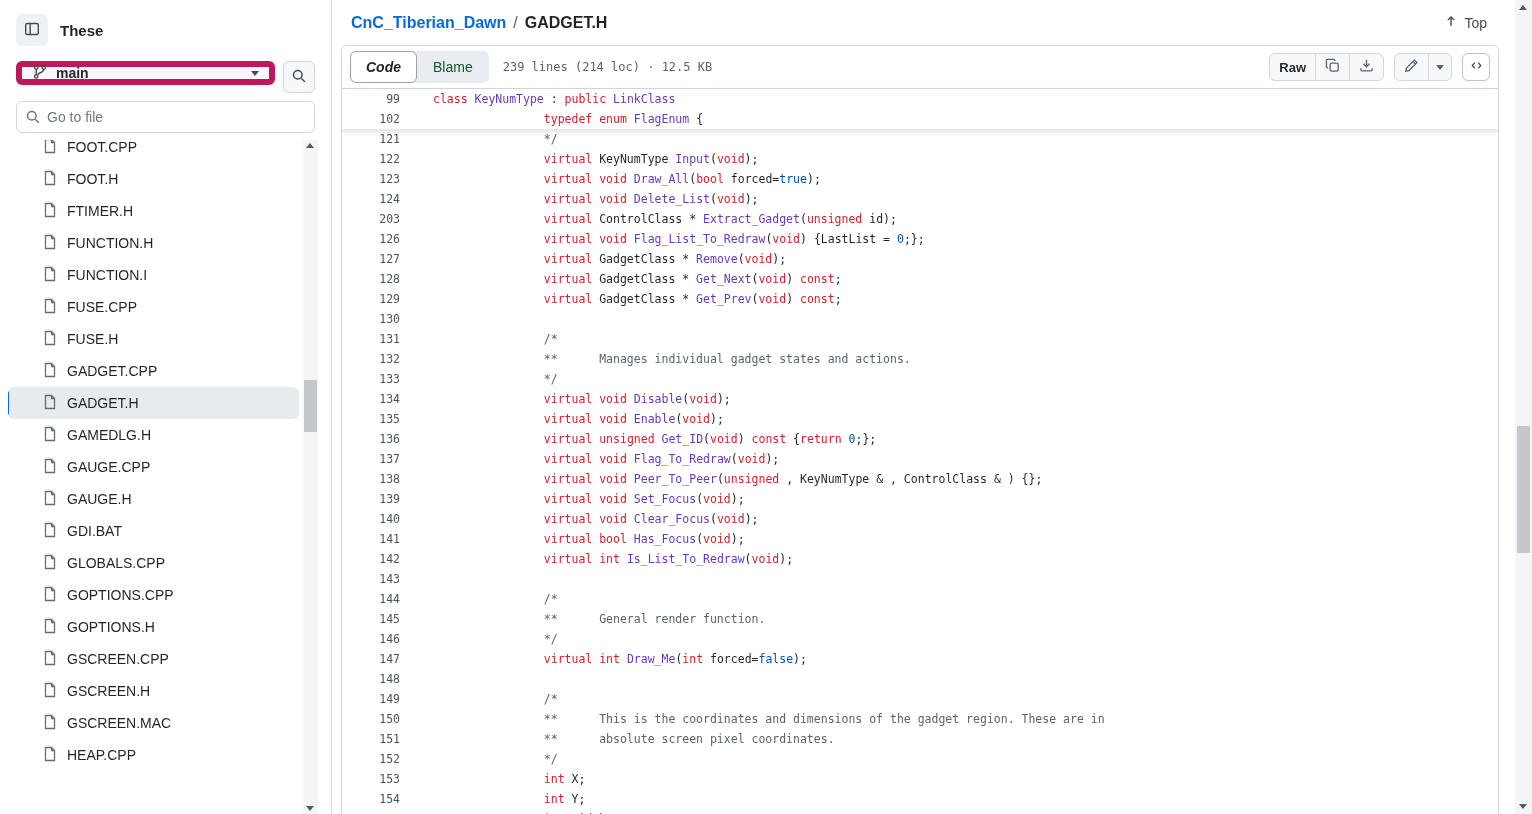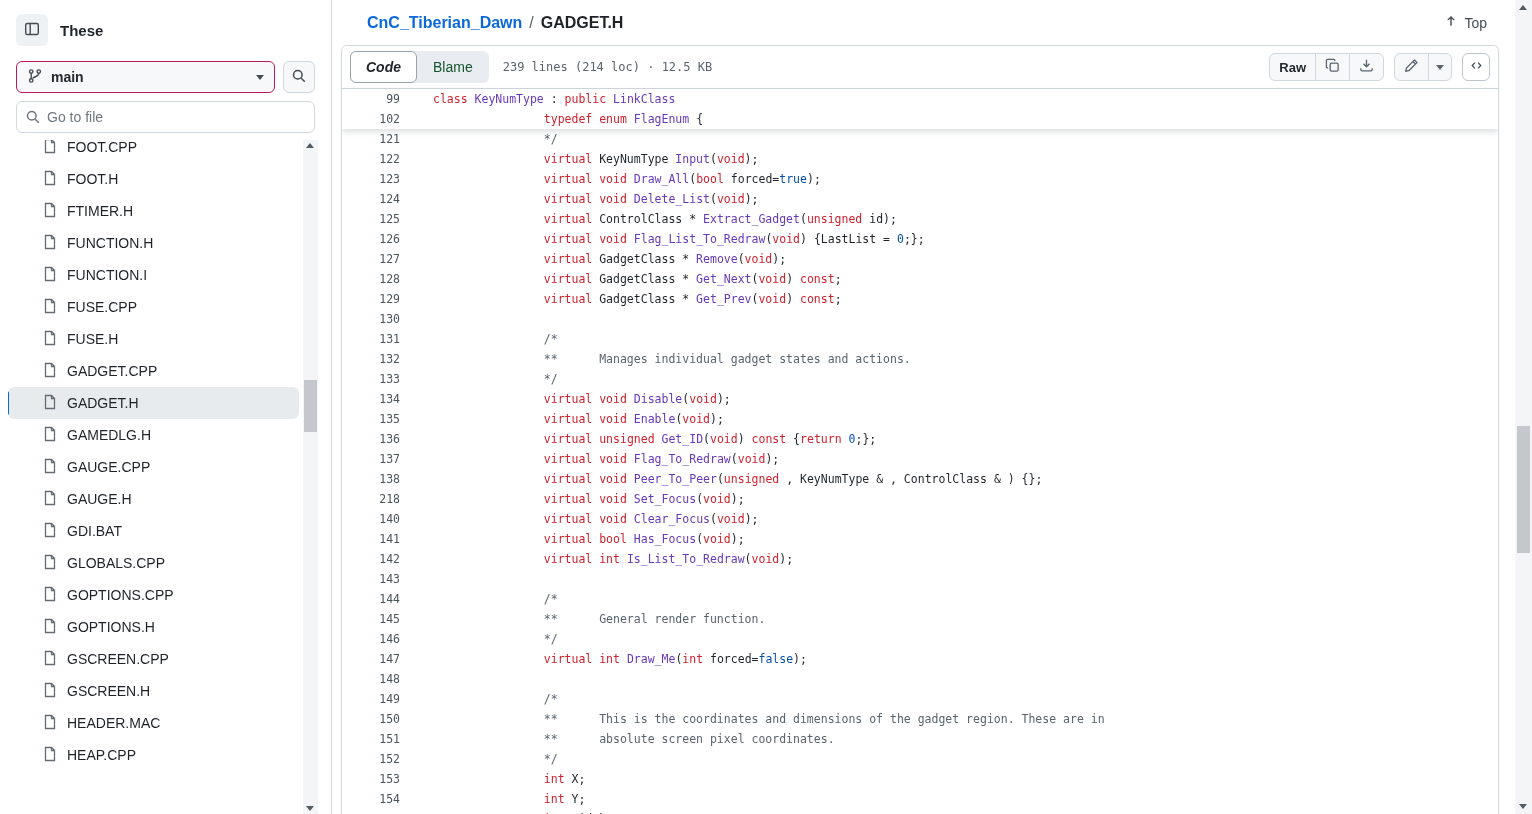--- a/index.html
+++ b/index.html
@@ -6,21 +6,21 @@
   html,body { width:1532px; height:814px; overflow:hidden; }
   body { background:#fff; font-family:"Liberation Sans", sans-serif; color:#1f2328; position:relative; }
 
   
   .sidebar { position:absolute; left:0; top:0; width:332px; height:814px; background:#fff; border-right:1px solid #d0d7de; }
   .sidebar-header { padding:14px 16px 0 16px; }
   .sh-row1 { display:flex; align-items:center; gap:12px; margin-bottom:15px; }
   .collapse-btn { width:32px; height:32px; border:none; background:#eff2f5; border-radius:6px; display:flex; align-items:center; justify-content:center; cursor:pointer; }
   .files-title { font-size:15px; font-weight:700; color:#1f2328; }
   .sh-row2 { display:flex; gap:8px; margin-bottom:8px; }
-  .branch-btn { flex:1; height:32px; border:1px solid #be185d; background:#f6f8fa; border-radius:6px; display:flex; align-items:center; padding:0 10px; gap:8px; font-size:14px; font-weight:600; color:#24292f; cursor:pointer; }
+  .branch-btn { flex:1; height:24px; border:6px solid #be185d; background:#f6f8fa; border-radius:6px; display:flex; align-items:center; padding:0 10px; gap:8px; font-size:14px; font-weight:600; color:#24292f; cursor:pointer; }
   .tri-down-sm { width:0; height:0; border-left:4px solid transparent; border-right:4px solid transparent; border-top:5px solid #454c54; margin-left:auto; }
   .search-btn { width:32px; height:32px; border:1px solid #d0d7de; background:#f6f8fa; border-radius:6px; display:flex; align-items:center; justify-content:center; cursor:pointer; }
   .goto-wrap { position:relative; }
   .goto-wrap .gi { position:absolute; left:9px; top:8px; }
   .goto-input { width:100%; height:32px; border:1px solid #d0d7de; border-radius:6px; padding:0 10px 0 30px; font-size:14px; background:#fff; color:#1f2328; }
   .goto-input::placeholder { color:#6e7781; }
 
   .file-list-clip { position:absolute; top:140px; left:8px; right:32px; bottom:0; overflow:hidden; }
   .file-list-inner { margin-top:-9px; }
   .file-row { height:32px; display:flex; align-items:center; gap:9px; padding-left:34px; font-size:14px; color:#1f2328; border-radius:6px; position:relative; cursor:pointer; }
@@ -28,21 +28,21 @@
   .file-row.selected::before { content:""; position:absolute; left:-3px; top:4px; width:4px; height:24px; background:#0969da; border-radius:2px; }
   .file-row svg { flex:none; }
 
   .side-scrollbar { position:absolute; left:303px; top:140px; width:15px; height:674px; background:#f3f5f7; }
   .side-scrollbar .thumb { position:absolute; left:1px; width:13px; top:240px; height:52px; background:#c4c8cc; }
   .sb-arrow { position:absolute; left:3px; }
   .tri-up { width:0; height:0; border-left:4px solid transparent; border-right:4px solid transparent; border-bottom:5px solid #545b62; }
   .tri-down { width:0; height:0; border-left:4px solid transparent; border-right:4px solid transparent; border-top:5px solid #545b62; }
 
   
-  .main { position:absolute; left:333px; top:0; width:1182px; height:814px; background:#fff;padding-left:16px; }
+  .main { position:absolute; left:333px; top:0; width:1182px; height:814px; background:#fff; }
   .main-top { height:45px; display:flex; align-items:center; justify-content:space-between; padding:0 28px 0 18px; }
   .breadcrumb { font-size:16px; display:flex; gap:7px; align-items:center; }
   .crumb-repo { color:#0969da; font-weight:600; cursor:pointer; }
   .crumb-sep { color:#59636e; }
   .crumb-file { color:#1f2328; font-weight:600; }
   .top-link { display:flex; gap:6px; align-items:center; font-size:14px; font-weight:500; color:#454c54; cursor:pointer; }
 
   .panel { position:absolute; left:8px; right:16px; top:45px; bottom:0; border:1px solid #d0d7de; border-bottom:none; border-radius:6px 6px 0 0; background:#fff; overflow:hidden; }
   .panel-toolbar { height:43px; border-bottom:1px solid #d0d7de; display:flex; align-items:center; justify-content:space-between; padding:0 8px; background:#fff; }
   .pt-left { display:flex; align-items:center; }
@@ -247,21 +247,21 @@
               <path d="M3.5 1.5 H9.5 L12.5 4.5 V14.5 H3.5 Z"></path>
               <path d="M9.5 1.5 V4.5 H12.5"></path>
             </svg></span>
           <span>GSCREEN.H</span>
         </div>
         <div class="file-row">
           <span><svg width="16" height="16" viewBox="0 0 16 16" fill="none" stroke="#636c76" stroke-width="1.3">
               <path d="M3.5 1.5 H9.5 L12.5 4.5 V14.5 H3.5 Z"></path>
               <path d="M9.5 1.5 V4.5 H12.5"></path>
             </svg></span>
-          <span>HEADER.MAC</span>
+          <span>GSCREEN.MAC</span>
         </div>
         <div class="file-row">
           <span><svg width="16" height="16" viewBox="0 0 16 16" fill="none" stroke="#636c76" stroke-width="1.3">
               <path d="M3.5 1.5 H9.5 L12.5 4.5 V14.5 H3.5 Z"></path>
               <path d="M9.5 1.5 V4.5 H12.5"></path>
             </svg></span>
           <span>HEAP.CPP</span>
         </div>
       </div>
   </div>
@@ -342,35 +342,35 @@
 
     <div class="code-sticky" id="stickyLines">
         <div class="code-row"><span class="ln">99</span><span class="lc"><span class="tok-k">class</span><span class="tok-p"> </span><span class="tok-e">KeyNumType</span><span class="tok-p"> : </span><span class="tok-k">public</span><span class="tok-p"> </span><span class="tok-e">LinkClass</span></span></div>
         <div class="code-row"><span class="ln">102</span><span class="lc"><span class="tok-p">                </span><span class="tok-k">typedef</span><span class="tok-p"> </span><span class="tok-k">enum</span><span class="tok-p"> </span><span class="tok-e">FlagEnum</span><span class="tok-p"> {</span></span></div>
       </div>
     <div class="code-body" id="codeBody">
         <div class="code-row"><span class="ln">121</span><span class="lc"><span class="tok-c">                */</span></span></div>
         <div class="code-row"><span class="ln">122</span><span class="lc"><span class="tok-p">                </span><span class="tok-k">virtual</span><span class="tok-p"> KeyNumType </span><span class="tok-e">Input</span><span class="tok-p">(</span><span class="tok-k">void</span><span class="tok-p">);</span></span></div>
         <div class="code-row"><span class="ln">123</span><span class="lc"><span class="tok-p">                </span><span class="tok-k">virtual</span><span class="tok-p"> </span><span class="tok-k">void</span><span class="tok-p"> </span><span class="tok-e">Draw_All</span><span class="tok-p">(</span><span class="tok-k">bool</span><span class="tok-p"> forced=</span><span class="tok-n">true</span><span class="tok-p">);</span></span></div>
         <div class="code-row"><span class="ln">124</span><span class="lc"><span class="tok-p">                </span><span class="tok-k">virtual</span><span class="tok-p"> </span><span class="tok-k">void</span><span class="tok-p"> </span><span class="tok-e">Delete_List</span><span class="tok-p">(</span><span class="tok-k">void</span><span class="tok-p">);</span></span></div>
-        <div class="code-row"><span class="ln">125</span><span class="lc"><span class="tok-p">                </span><span class="tok-k">virtual</span><span class="tok-p"> ControlClass * </span><span class="tok-e">Extract_Gadget</span><span class="tok-p">(</span><span class="tok-k">unsigned</span><span class="tok-p"> id);</span></span></div>
+        <div class="code-row"><span class="ln">203</span><span class="lc"><span class="tok-p">                </span><span class="tok-k">virtual</span><span class="tok-p"> ControlClass * </span><span class="tok-e">Extract_Gadget</span><span class="tok-p">(</span><span class="tok-k">unsigned</span><span class="tok-p"> id);</span></span></div>
         <div class="code-row"><span class="ln">126</span><span class="lc"><span class="tok-p">                </span><span class="tok-k">virtual</span><span class="tok-p"> </span><span class="tok-k">void</span><span class="tok-p"> </span><span class="tok-e">Flag_List_To_Redraw</span><span class="tok-p">(</span><span class="tok-k">void</span><span class="tok-p">) {LastList = </span><span class="tok-n">0</span><span class="tok-p">;};</span></span></div>
         <div class="code-row"><span class="ln">127</span><span class="lc"><span class="tok-p">                </span><span class="tok-k">virtual</span><span class="tok-p"> GadgetClass * </span><span class="tok-e">Remove</span><span class="tok-p">(</span><span class="tok-k">void</span><span class="tok-p">);</span></span></div>
         <div class="code-row"><span class="ln">128</span><span class="lc"><span class="tok-p">                </span><span class="tok-k">virtual</span><span class="tok-p"> GadgetClass * </span><span class="tok-e">Get_Next</span><span class="tok-p">(</span><span class="tok-k">void</span><span class="tok-p">) </span><span class="tok-k">const</span><span class="tok-p">;</span></span></div>
         <div class="code-row"><span class="ln">129</span><span class="lc"><span class="tok-p">                </span><span class="tok-k">virtual</span><span class="tok-p"> GadgetClass * </span><span class="tok-e">Get_Prev</span><span class="tok-p">(</span><span class="tok-k">void</span><span class="tok-p">) </span><span class="tok-k">const</span><span class="tok-p">;</span></span></div>
         <div class="code-row"><span class="ln">130</span><span class="lc"></span></div>
         <div class="code-row"><span class="ln">131</span><span class="lc"><span class="tok-c">                /*</span></span></div>
         <div class="code-row"><span class="ln">132</span><span class="lc"><span class="tok-c">                **      Manages individual gadget states and actions.</span></span></div>
         <div class="code-row"><span class="ln">133</span><span class="lc"><span class="tok-c">                */</span></span></div>
         <div class="code-row"><span class="ln">134</span><span class="lc"><span class="tok-p">                </span><span class="tok-k">virtual</span><span class="tok-p"> </span><span class="tok-k">void</span><span class="tok-p"> </span><span class="tok-e">Disable</span><span class="tok-p">(</span><span class="tok-k">void</span><span class="tok-p">);</span></span></div>
         <div class="code-row"><span class="ln">135</span><span class="lc"><span class="tok-p">                </span><span class="tok-k">virtual</span><span class="tok-p"> </span><span class="tok-k">void</span><span class="tok-p"> </span><span class="tok-e">Enable</span><span class="tok-p">(</span><span class="tok-k">void</span><span class="tok-p">);</span></span></div>
         <div class="code-row"><span class="ln">136</span><span class="lc"><span class="tok-p">                </span><span class="tok-k">virtual</span><span class="tok-p"> </span><span class="tok-k">unsigned</span><span class="tok-p"> </span><span class="tok-e">Get_ID</span><span class="tok-p">(</span><span class="tok-k">void</span><span class="tok-p">) </span><span class="tok-k">const</span><span class="tok-p"> {</span><span class="tok-k">return</span><span class="tok-p"> </span><span class="tok-n">0</span><span class="tok-p">;};</span></span></div>
         <div class="code-row"><span class="ln">137</span><span class="lc"><span class="tok-p">                </span><span class="tok-k">virtual</span><span class="tok-p"> </span><span class="tok-k">void</span><span class="tok-p"> </span><span class="tok-e">Flag_To_Redraw</span><span class="tok-p">(</span><span class="tok-k">void</span><span class="tok-p">);</span></span></div>
         <div class="code-row"><span class="ln">138</span><span class="lc"><span class="tok-p">                </span><span class="tok-k">virtual</span><span class="tok-p"> </span><span class="tok-k">void</span><span class="tok-p"> </span><span class="tok-e">Peer_To_Peer</span><span class="tok-p">(</span><span class="tok-k">unsigned</span><span class="tok-p"> , KeyNumType &amp; , ControlClass &amp; ) {};</span></span></div>
-        <div class="code-row"><span class="ln">218</span><span class="lc"><span class="tok-p">                </span><span class="tok-k">virtual</span><span class="tok-p"> </span><span class="tok-k">void</span><span class="tok-p"> </span><span class="tok-e">Set_Focus</span><span class="tok-p">(</span><span class="tok-k">void</span><span class="tok-p">);</span></span></div>
+        <div class="code-row"><span class="ln">139</span><span class="lc"><span class="tok-p">                </span><span class="tok-k">virtual</span><span class="tok-p"> </span><span class="tok-k">void</span><span class="tok-p"> </span><span class="tok-e">Set_Focus</span><span class="tok-p">(</span><span class="tok-k">void</span><span class="tok-p">);</span></span></div>
         <div class="code-row"><span class="ln">140</span><span class="lc"><span class="tok-p">                </span><span class="tok-k">virtual</span><span class="tok-p"> </span><span class="tok-k">void</span><span class="tok-p"> </span><span class="tok-e">Clear_Focus</span><span class="tok-p">(</span><span class="tok-k">void</span><span class="tok-p">);</span></span></div>
         <div class="code-row"><span class="ln">141</span><span class="lc"><span class="tok-p">                </span><span class="tok-k">virtual</span><span class="tok-p"> </span><span class="tok-k">bool</span><span class="tok-p"> </span><span class="tok-e">Has_Focus</span><span class="tok-p">(</span><span class="tok-k">void</span><span class="tok-p">);</span></span></div>
         <div class="code-row"><span class="ln">142</span><span class="lc"><span class="tok-p">                </span><span class="tok-k">virtual</span><span class="tok-p"> </span><span class="tok-k">int</span><span class="tok-p"> </span><span class="tok-e">Is_List_To_Redraw</span><span class="tok-p">(</span><span class="tok-k">void</span><span class="tok-p">);</span></span></div>
         <div class="code-row"><span class="ln">143</span><span class="lc"></span></div>
         <div class="code-row"><span class="ln">144</span><span class="lc"><span class="tok-c">                /*</span></span></div>
         <div class="code-row"><span class="ln">145</span><span class="lc"><span class="tok-c">                **      General render function.</span></span></div>
         <div class="code-row"><span class="ln">146</span><span class="lc"><span class="tok-c">                */</span></span></div>
         <div class="code-row"><span class="ln">147</span><span class="lc"><span class="tok-p">                </span><span class="tok-k">virtual</span><span class="tok-p"> </span><span class="tok-k">int</span><span class="tok-p"> </span><span class="tok-e">Draw_Me</span><span class="tok-p">(</span><span class="tok-k">int</span><span class="tok-p"> forced=</span><span class="tok-n">false</span><span class="tok-p">);</span></span></div>
         <div class="code-row"><span class="ln">148</span><span class="lc"></span></div>
         <div class="code-row"><span class="ln">149</span><span class="lc"><span class="tok-c">                /*</span></span></div>

